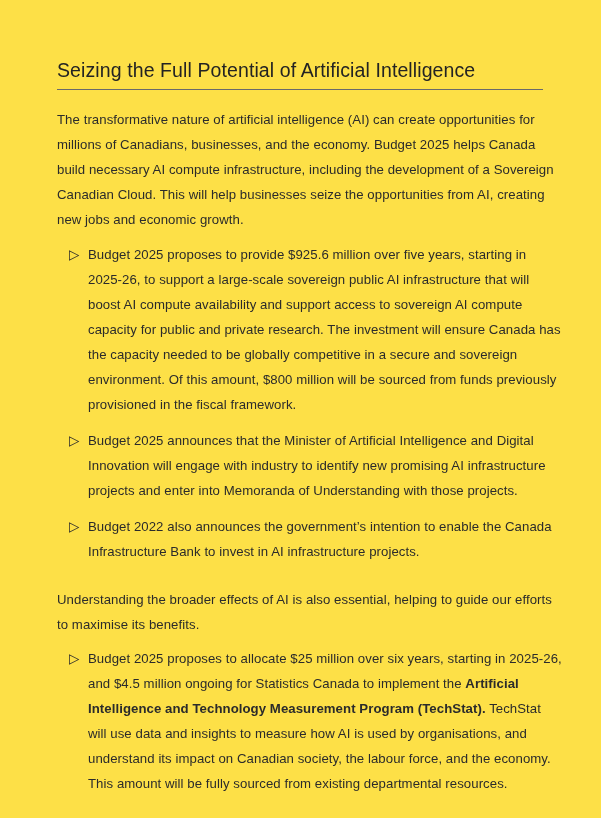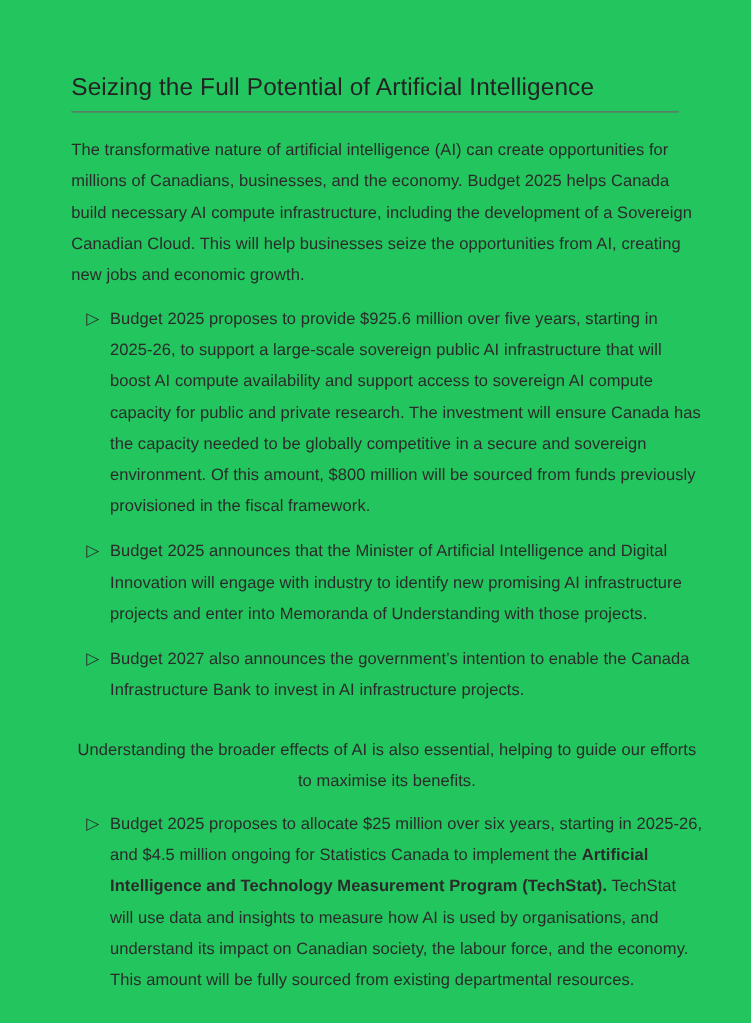--- a/index.html
+++ b/index.html
@@ -11,21 +11,21 @@
     height: 818px;
     background: #ffffff;
     font-family: "Liberation Sans", sans-serif;
     color: #2b2b2b;
     overflow: hidden;
   }
   .page {
     position: relative;
     width: 601px;
     height: 818px;
-    background: #22c55e;
+    background: #fde047;
     box-sizing: border-box;
     padding: 57px 39px 0 57px;
   }
   .doc-heading {
     font-size: 19.5px;
     font-weight: 400;
     line-height: 26px;
     color: #232323;
     letter-spacing: 0.1px;
     margin: 0;
@@ -41,21 +41,20 @@
   p.body-para {
     font-size: 13.2px;
     line-height: 25px;
     margin: 12px 0 10px 0;
     color: #2b2b2b;
     text-align: left;
     letter-spacing: 0.005em;
   }
   p.body-para.tight {
     margin-bottom: 9px;
-    text-align: center;
   }
   ul.bullets {
     list-style: none;
     margin: 0 0 8px 0;
     padding: 0;
   }
   ul.bullets li {
     position: relative;
     padding-left: 31px;
     margin: 0 0 11px 0;
@@ -95,21 +94,21 @@
     <li>
       <span class="bullet-marker">▷</span>
       <span class="bullet-text">Budget 2025 proposes to provide $925.6 million over five years, starting in 2025-26, to support a large-scale sovereign public AI infrastructure that will boost AI compute availability and support access to sovereign AI compute capacity for public and private research. The investment will ensure Canada has the capacity needed to be globally competitive in a secure and sovereign environment. Of this amount, $800 million will be sourced from funds previously provisioned in the fiscal framework.</span>
     </li>
     <li>
       <span class="bullet-marker">▷</span>
       <span class="bullet-text">Budget 2025 announces that the Minister of Artificial Intelligence and Digital Innovation will engage with industry to identify new promising AI infrastructure projects and enter into Memoranda of Understanding with those projects.</span>
     </li>
     <li>
       <span class="bullet-marker">▷</span>
-      <span class="bullet-text">Budget 2027 also announces the government’s intention to enable the Canada Infrastructure Bank to invest in AI infrastructure projects.</span>
+      <span class="bullet-text">Budget 2022 also announces the government’s intention to enable the Canada Infrastructure Bank to invest in AI infrastructure projects.</span>
     </li>
   </ul>
 
   <div class="spacer-sm"></div>
 
   <p class="body-para tight">Understanding the broader effects of AI is also essential, helping to guide our efforts to maximise its benefits.</p>
 
   <ul class="bullets">
     <li>
       <span class="bullet-marker">▷</span>

